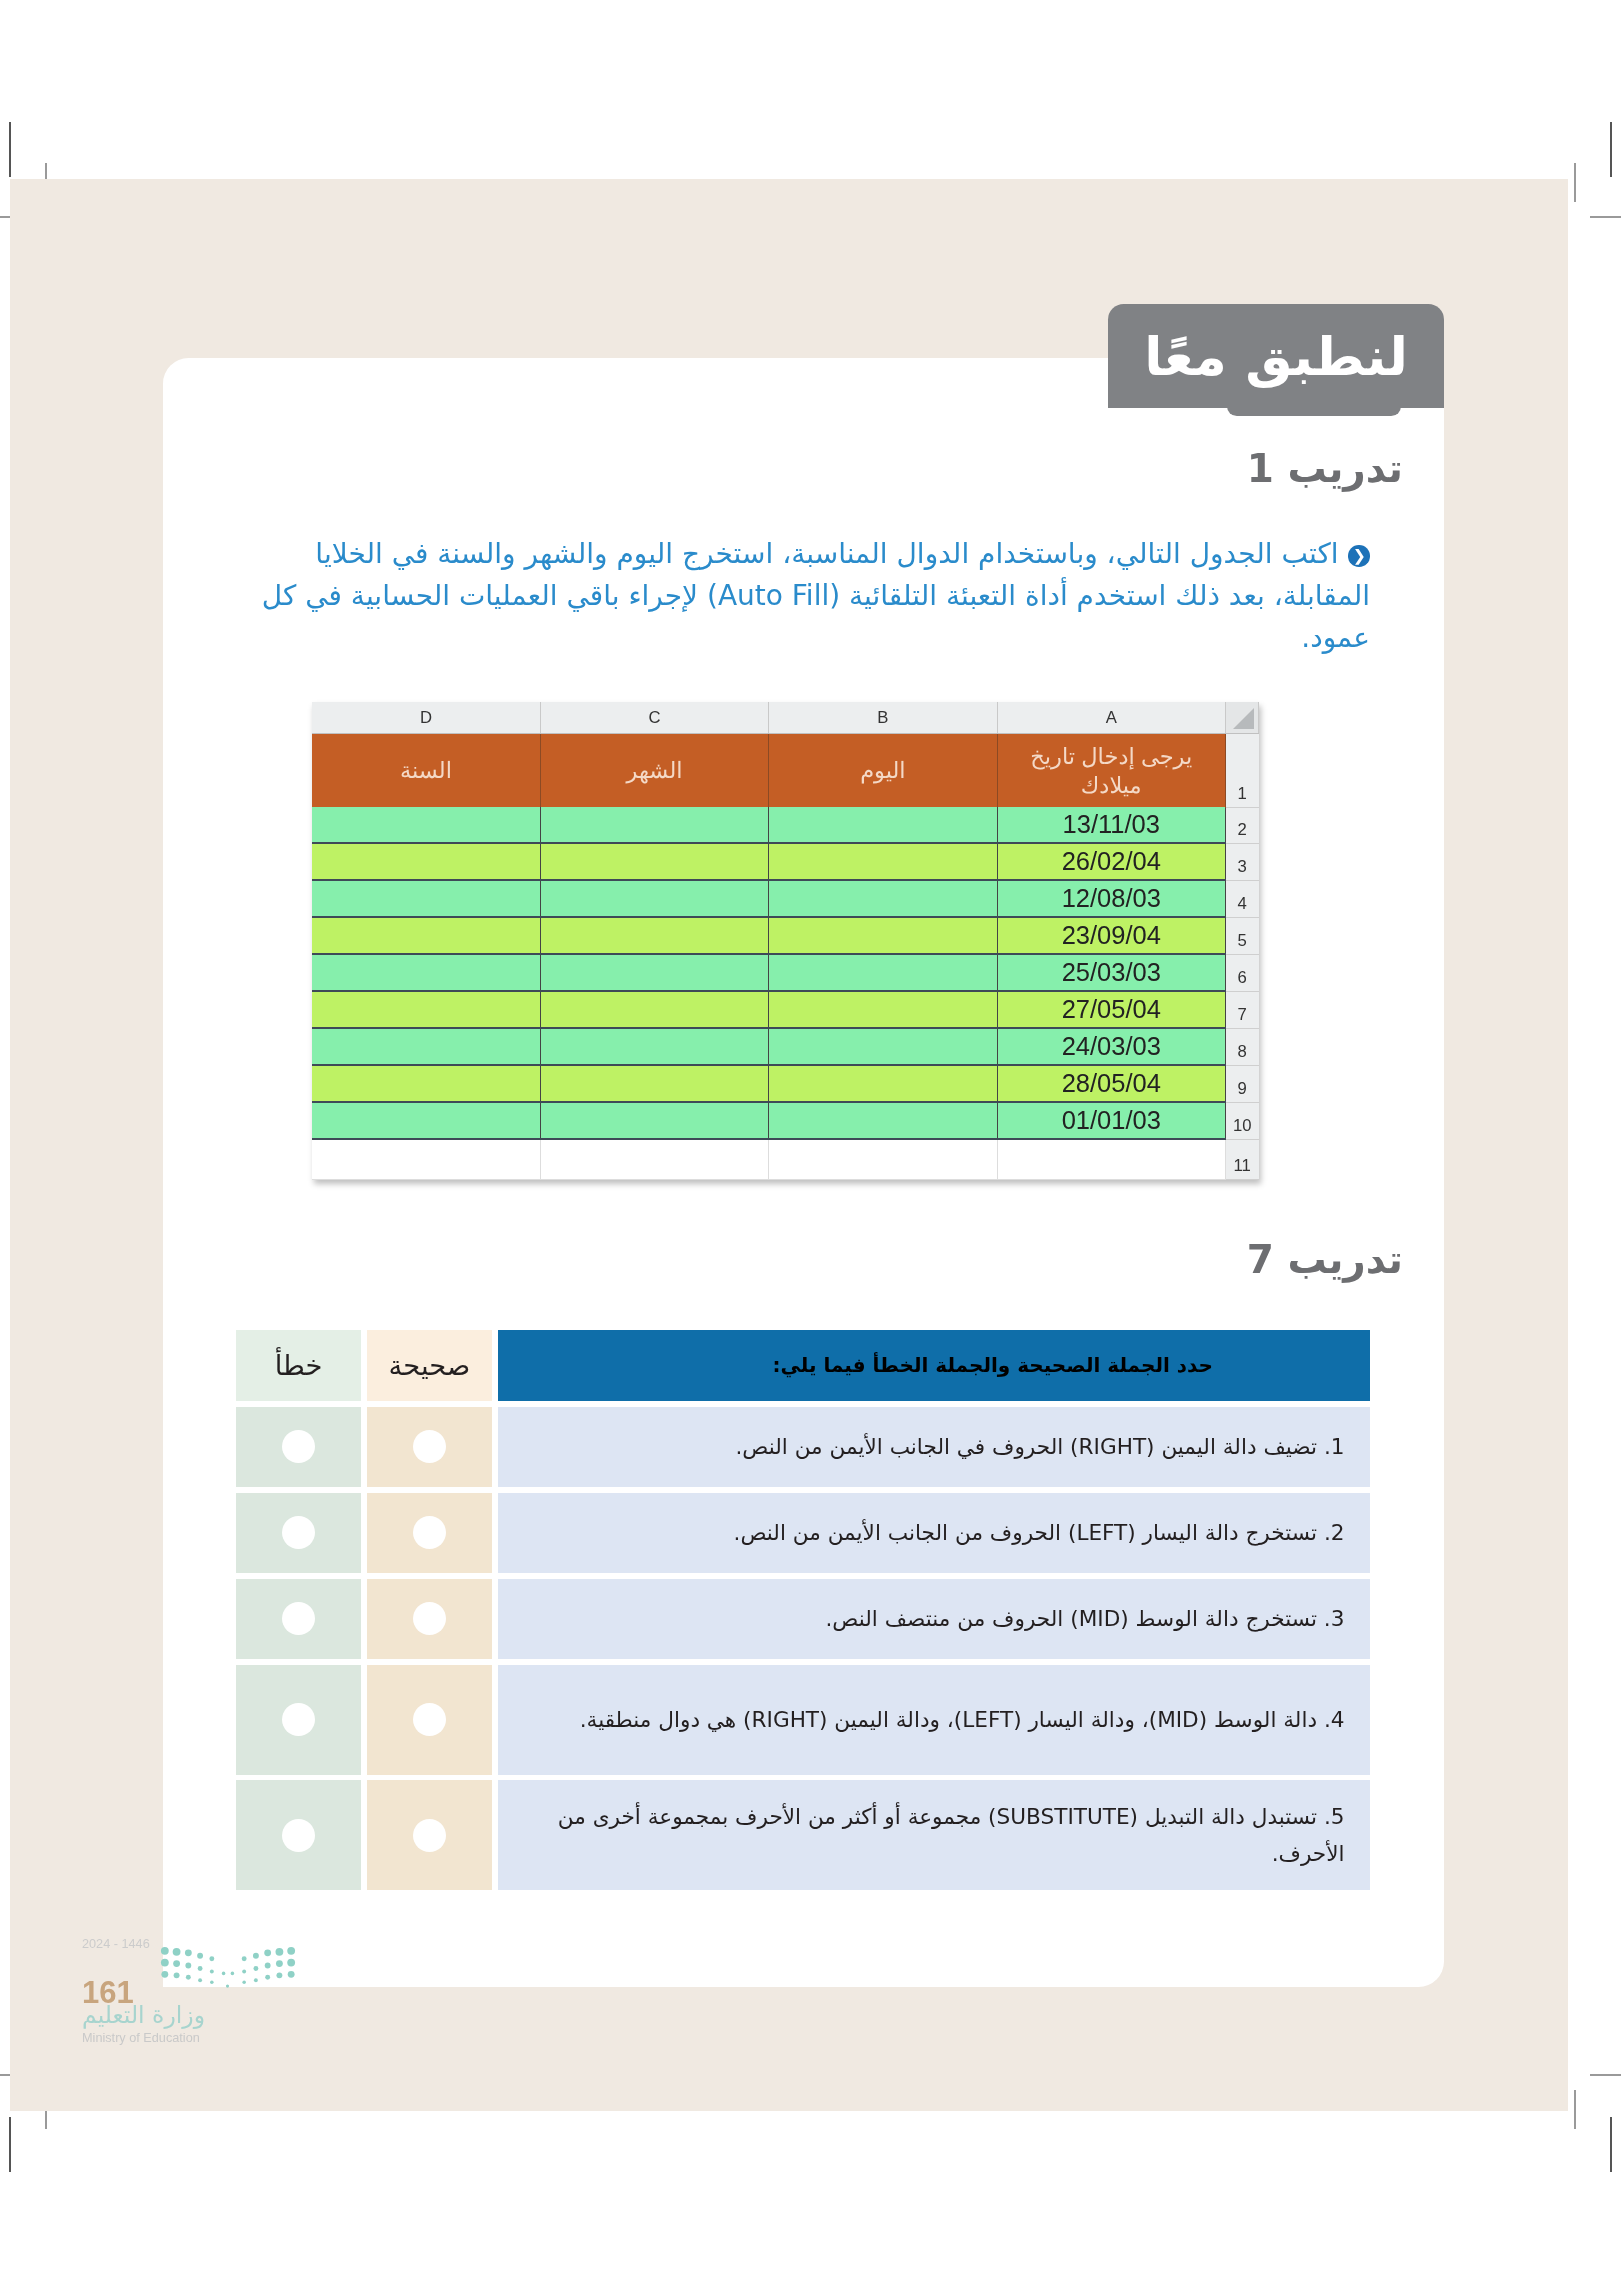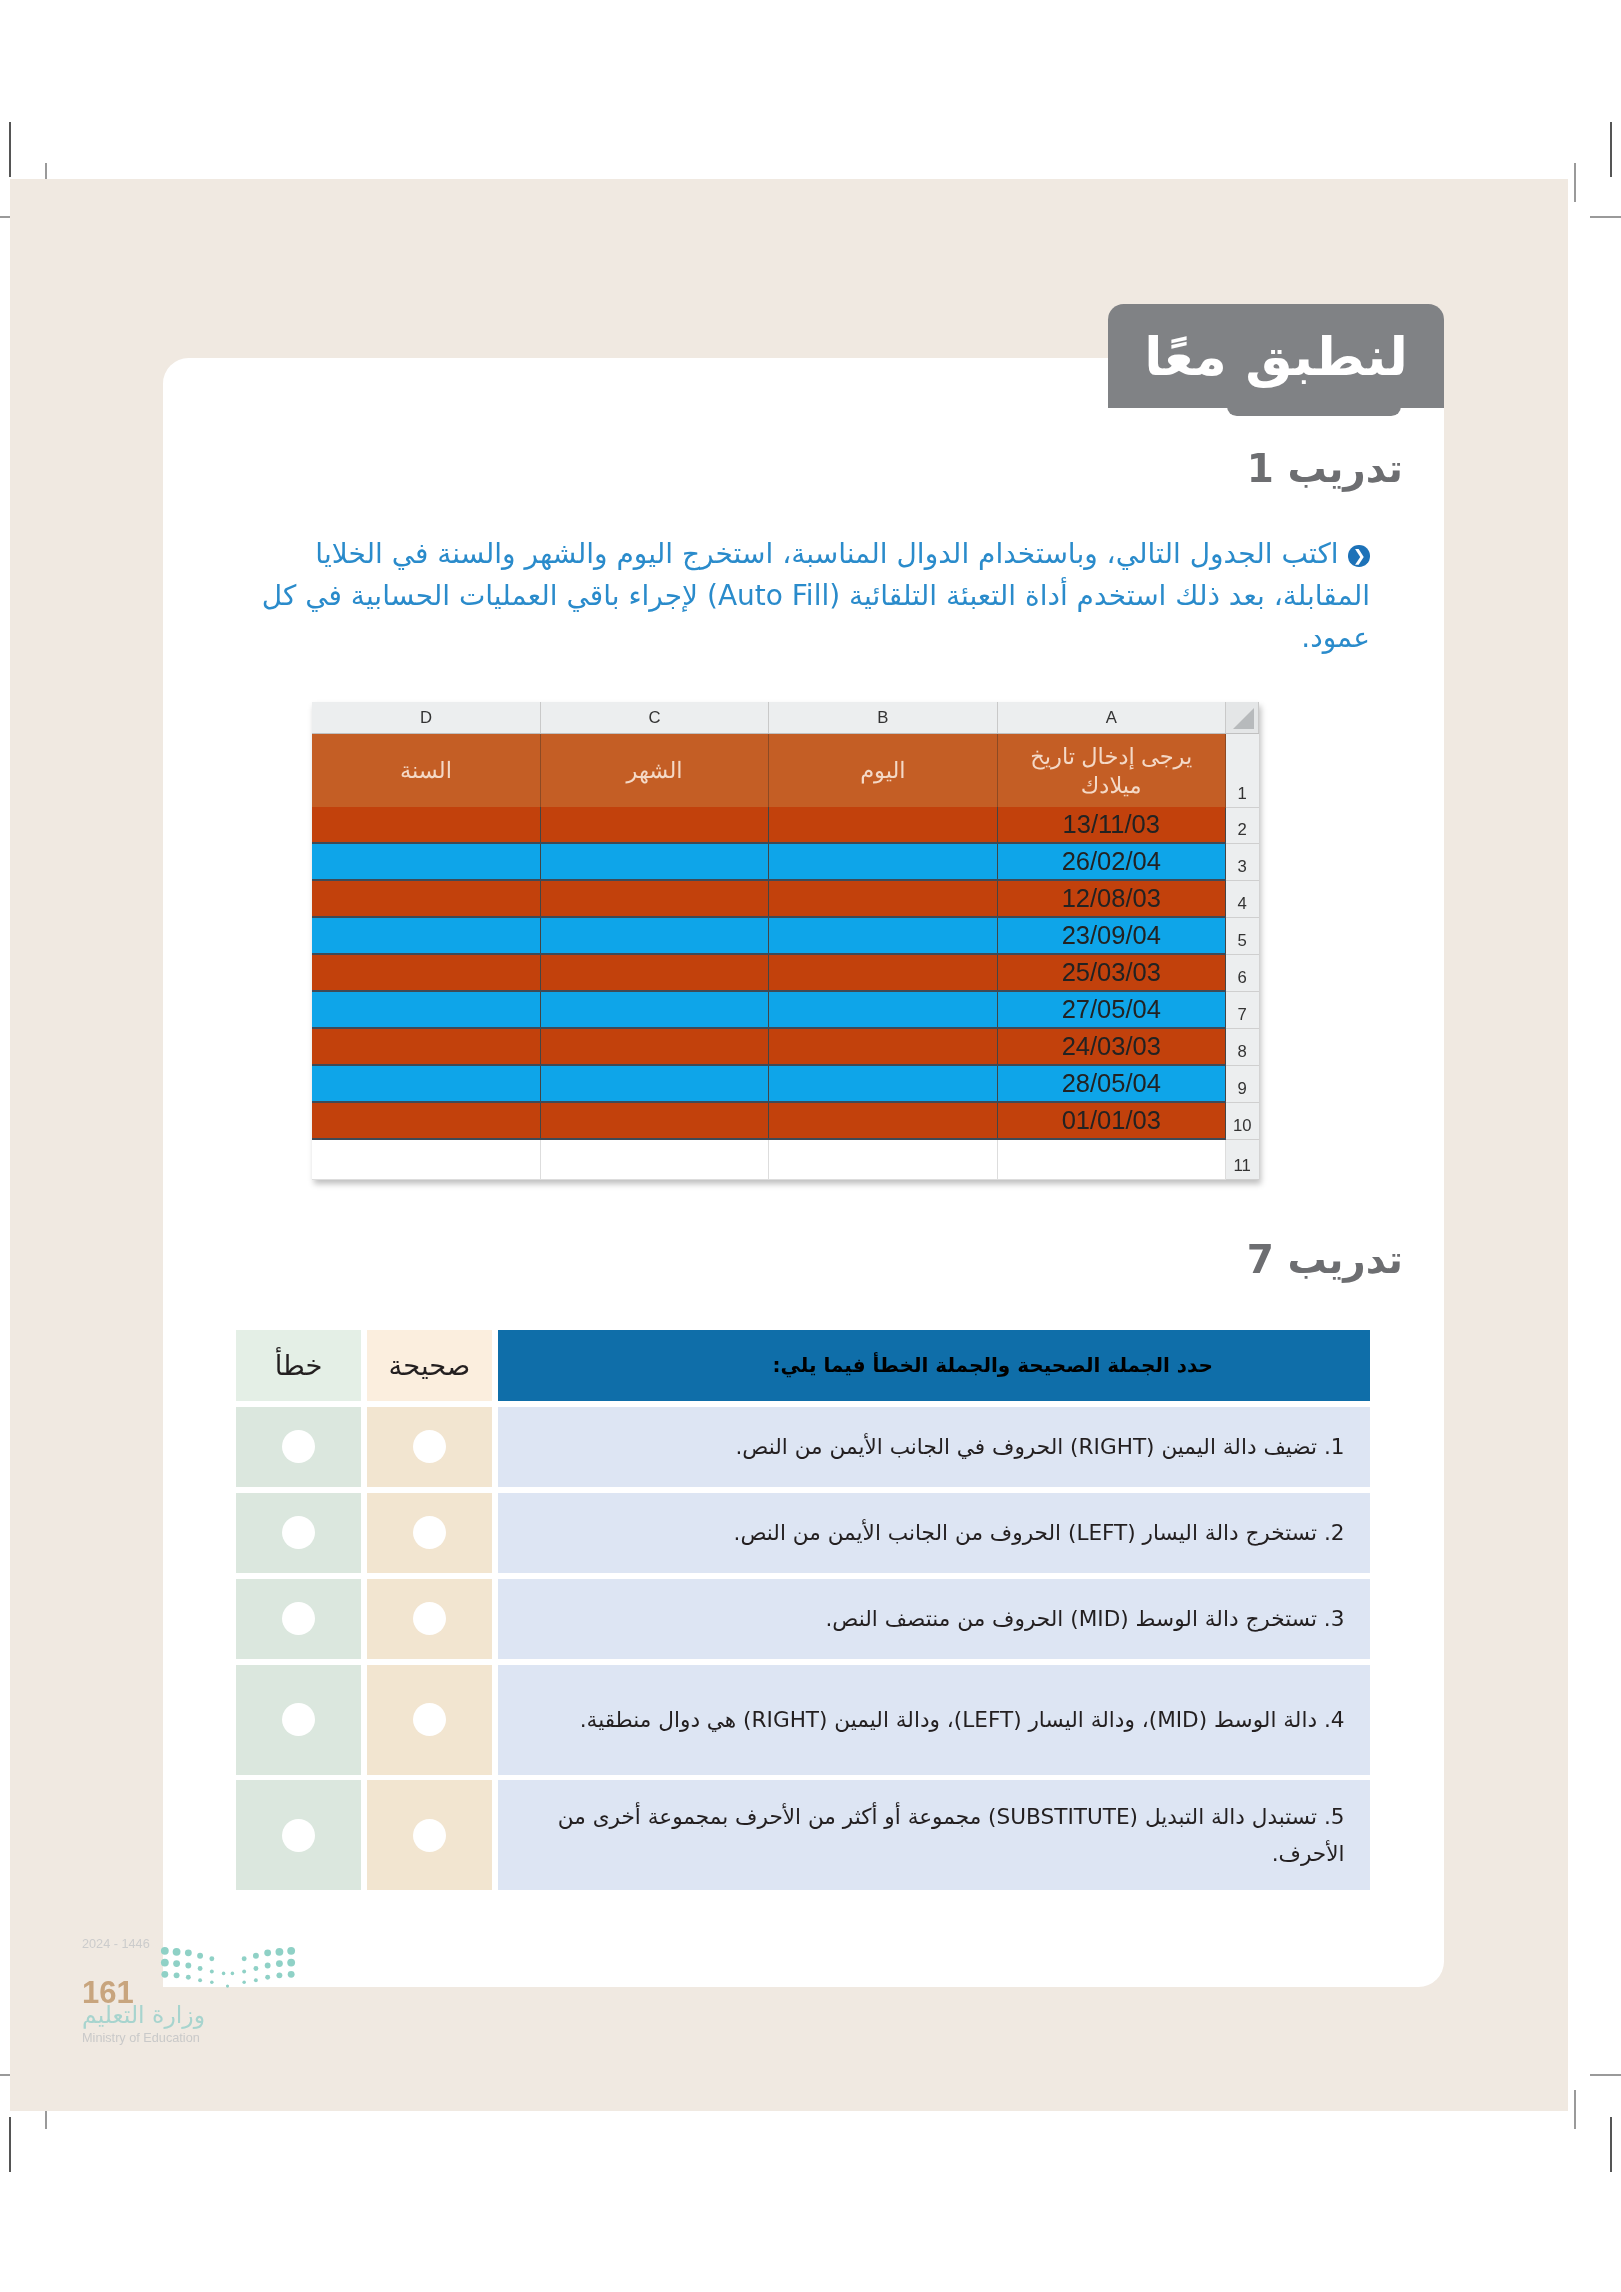--- a/index.html
+++ b/index.html
@@ -22,22 +22,22 @@
   .sheet { position:absolute; left:312px; top:702px; width:947px; box-shadow:2px 3.9px 5.9px rgba(0,0,0,0.25);
            font-family:"Liberation Sans", sans-serif; }
   .sheet table { border-collapse:collapse; width:100%; table-layout:fixed; }
   .sheet td { padding:0; text-align:center; }
   .colhdr td { background:#eceeef; color:#333; font-size:16.7px; height:31px; border-right:1px solid #c9c9c9; border-bottom:1px solid #c0c0c0; }
   .colhdr td.corner { background:#e4e6e7; position:relative; }
   .corner-tri { position:absolute; right:3.9px; bottom:3.9px; width:0; height:0; border-left:21.6px solid transparent; border-bottom:21.6px solid #b7babc; }
   .hdr td.c { background:#c45e25; color:#f4d9c7; font-size:22.5px; height:73px; border-right:1px solid #8c4a24; direction:rtl; line-height:29px; }
   .rownum { background:#eceeef; color:#333; font-size:16.7px; width:33px; border-bottom:1px solid #cfcfcf; vertical-align:bottom; padding-bottom:2.9px !important; }
   .data td.c { height:35px; border-right:1px solid #444; border-bottom:2px solid #3e4a57; font-size:25.5px; color:#222; }
-  .data.blue td.c { background:#c2410c; }
-  .data.white td.c { background:#0ea5e9;margin-top:36px; }
+  .data.blue td.c { background:#86efac; }
+  .data.white td.c { background:#bef264;margin-top:36px; }
   .data.empty td.c { background:#fff; border-bottom:1px solid #ddd; border-right:1px solid #ddd; height:39px; }
   
   .tf { position:absolute; left:236px; top:1330px; width:1134px; font-family:"DejaVu Sans", sans-serif; }
   .tf-row { display:flex; margin-bottom:5.9px; }
   .tf-cell { display:flex; align-items:center; justify-content:center; }
   .tf-false { width:125px; background:#dbe7de; margin-right:5.9px; }
   .tf-true { width:125px; background:#f2e5d0; margin-right:5.9px; }
   .tf-text { flex:1; background:#dde5f3; direction:rtl; justify-content:flex-start; padding:0 25.5px; font-size:21.6px; color:#231f20; line-height:37px; }
   .tf-head .tf-false { background:#e4efe6; }
   .tf-head .tf-true { background:#fbeede; }

